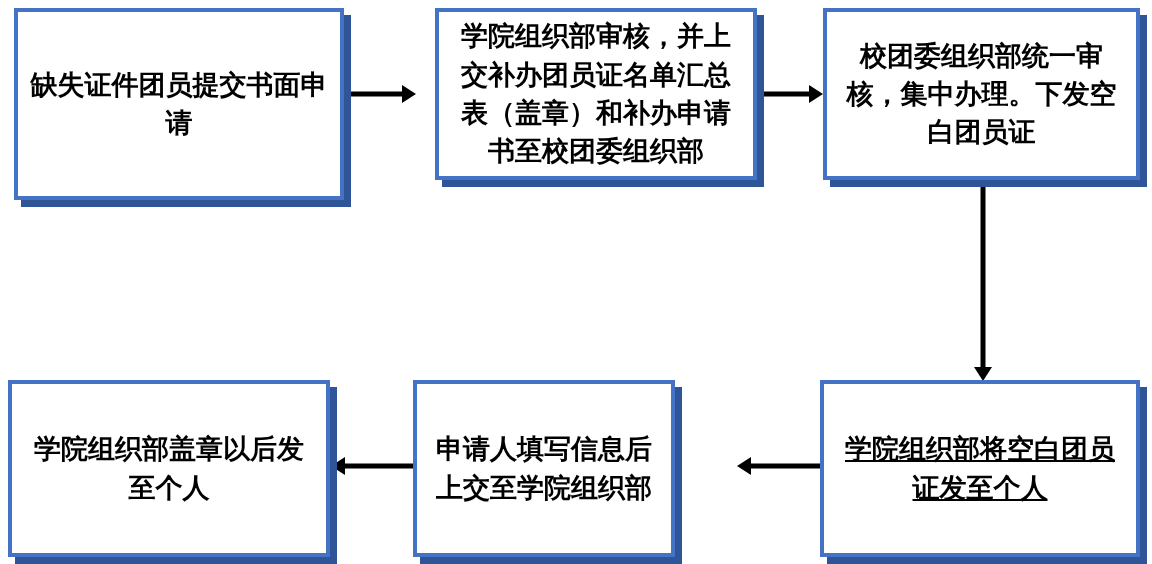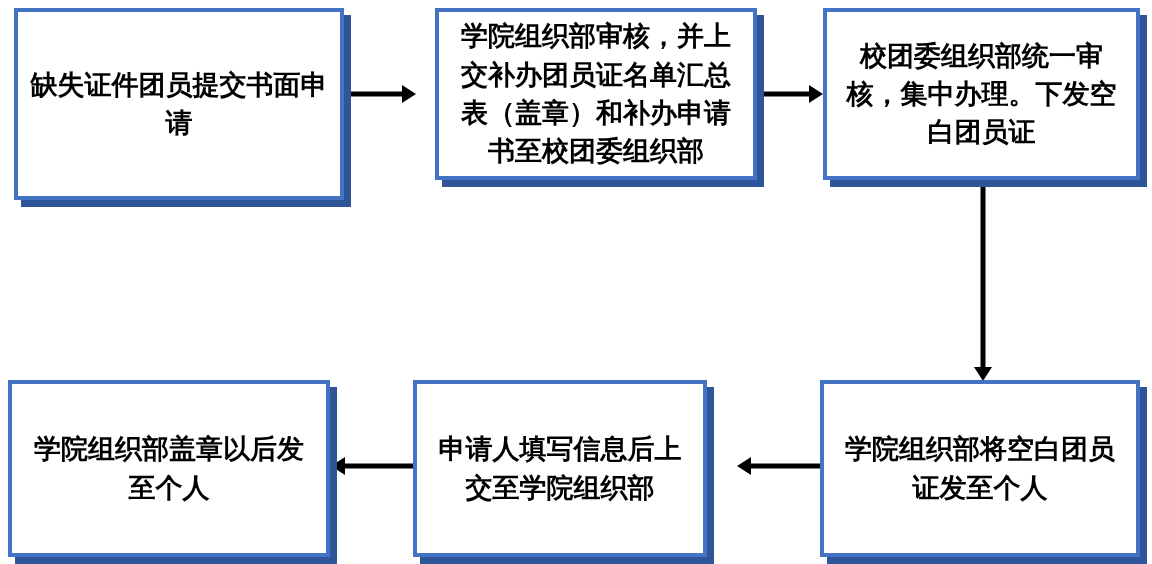--- a/index.html
+++ b/index.html
@@ -40,22 +40,22 @@
     font-size: 27px;
     line-height: 1.42;
     font-weight: 600;
   }
   
   .box-1 { left: 14px;  top: 8px;   width: 330px; height: 192px; }
   .box-2 { left: 415px; top: 8px;   width: 322px; height: 172px; margin-left: 20px; }
   .box-3 { left: 823px; top: 8px;   width: 317px; height: 172px; }
   
   .box-4 { left: 8px;   top: 380px; width: 322px; height: 177px; }
-  .box-5 { left: 413px; top: 380px; width: 294px; height: 177px; }
-  .box-6 { left: 820px; top: 380px; width: 320px; height: 177px; }
+  .box-5 { left: 413px; top: 380px; width: 262px; height: 177px; }
+  .box-6 { left: 820px; top: 380px; width: 320px; height: 177px; text-decoration: underline; }
 
   .arrow-line {
     stroke: #000000;
     stroke-width: 5;
   }
   .arrow-head {
     fill: #000000;
     stroke: none;
   }
 </style>

